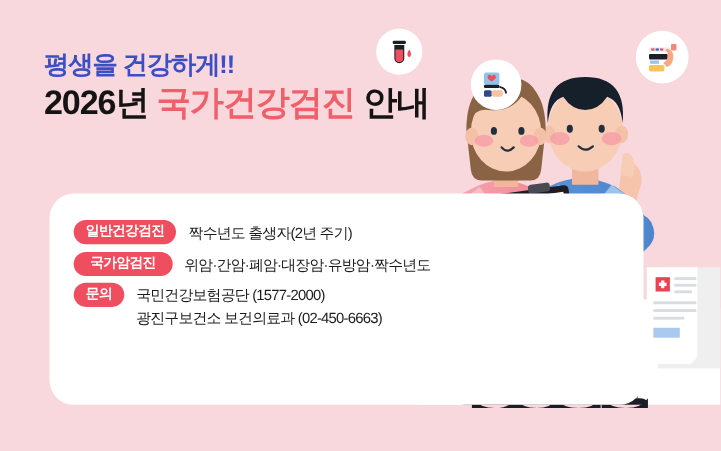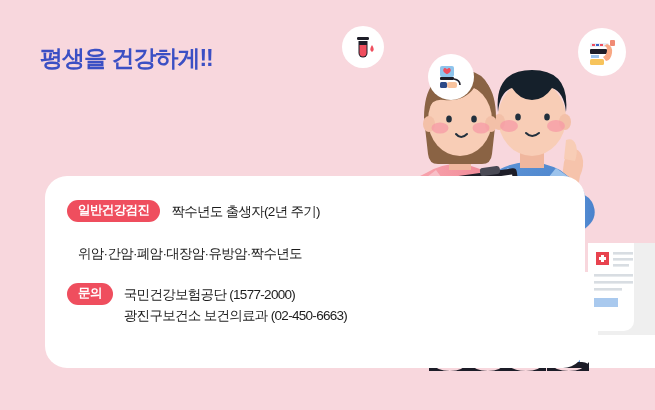--- a/index.html
+++ b/index.html
@@ -45,21 +45,21 @@
   
   .card {
     position:absolute;
     left:45px; top:176px;
     width:540px; height:192px;
     background:#ffffff;
     border-radius:22px;
   }
   .rows {
     position:absolute; left:22px; top:24px;
-    display:flex; flex-direction:column; gap:19px;
+    display:flex; flex-direction:column; gap:6px;
   }
   .row { display:flex; align-items:flex-start; }
   .badge {
     flex:0 0 auto;
     background:#ef4e5e;
     color:#ffffff;
     border-radius:999px;
     font-size:12.5px; font-weight:bold;
     letter-spacing:-0.6px;
     padding:4px 11px 5px 11px;
@@ -305,33 +305,39 @@
       <rect x="4" y="13" width="17" height="5" rx="1" fill="#1d1d28"></rect>
       <rect x="5" y="19" width="8" height="3" fill="#9cc3ec"></rect>
       <rect x="4" y="23" width="14" height="6" rx="1.5" fill="#f7c45c"></rect>
       <path d="M21 8 q6 2 5 9 q-1 7 -6 8 l-3 -4 q4 -2 4 -7 q0 -4 -3 -4z" fill="#f8a884"></path>
       <rect x="24" y="4" width="5" height="6" rx="1" fill="#f08a74"></rect>
     </svg>
   </div>
 
   <div class="headline">
     <div class="hl-line1">평생을 건강하게!!</div>
+    <div class="hl-line2">
+      <span class="hl-year">2026년</span>
+      <span class="hl-red">국가건강검진</span>
+      <span class="hl-tail">안내</span>
+    </div>
   </div>
 
   <div class="card">
     <div class="rows">
 
       <div class="row">
         <div class="badge">일반건강검진</div>
         <div class="row-text">
           <span>짝수년도 출생자(2년 주기)</span>
         </div>
       </div>
 
       <div class="row">
+        <div class="badge narrow">국가암검진</div>
         <div class="row-text">
           <span>위암·간암·폐암·대장암·유방암·짝수년도</span>
         </div>
       </div>
 
       <div class="row">
         <div class="badge">문의</div>
         <div class="row-text">
           <span>국민건강보험공단 (1577-2000)</span>
           <span>광진구보건소 보건의료과 (02-450-6663)</span>

